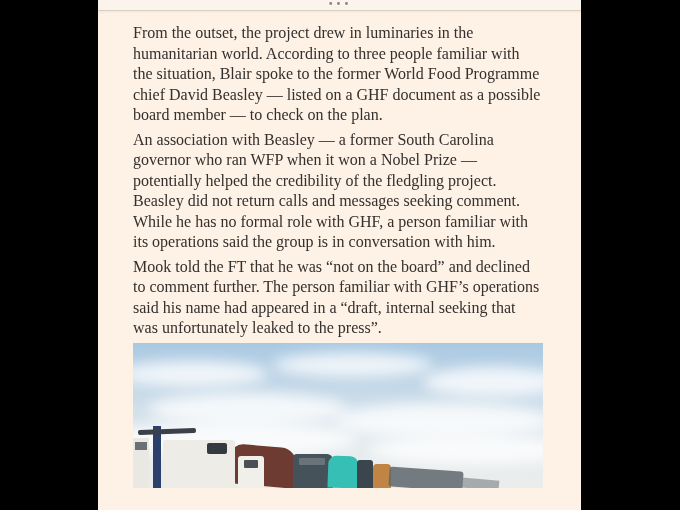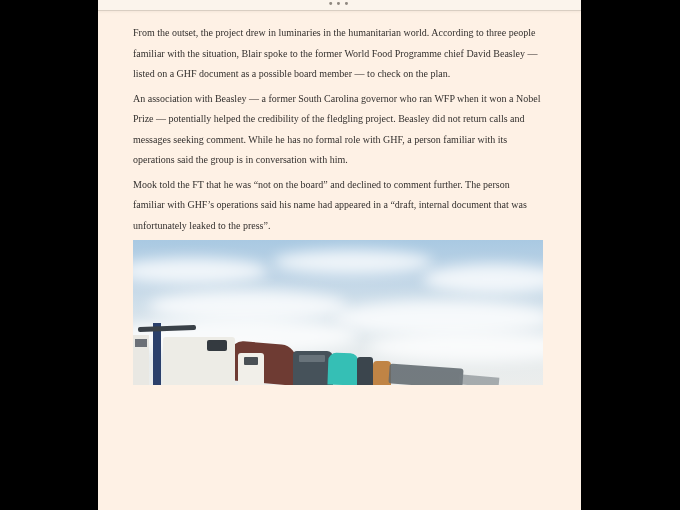--- a/index.html
+++ b/index.html
@@ -40,21 +40,21 @@
     font-size: 10px;
     letter-spacing: 2px;
     line-height: 1;
     font-family: "DejaVu Sans", sans-serif;
     cursor: pointer;
   }
 
   .content { padding: 12px 38px 0 35px; }
   .content p {
     margin: 0 0 4px 0;
-    font-size: 10px;
+    font-size: 16px;
     line-height: 20.5px;
     color: #33302E;
     text-align: left;
   }
 
   figure.photo {
     margin: 4px 0 0 0;
     position: relative;
     width: 410px;
     height: 145px;
@@ -104,21 +104,21 @@
 
   <div class="panel">
 
     <div class="topstrip">
       <span class="dots">•••</span>
     </div>
 
     <div class="content">
       <p>From the outset, the project drew in luminaries in the humanitarian world. According to three people familiar with the situation, Blair spoke to the former World Food Programme chief David Beasley — listed on a GHF document as a possible board member — to check on the plan.</p>
       <p>An association with Beasley — a former South Carolina governor who ran WFP when it won a Nobel Prize — potentially helped the credibility of the fledgling project. Beasley did not return calls and messages seeking comment. While he has no formal role with GHF, a person familiar with its operations said the group is in conversation with him.</p>
-      <p>Mook told the FT that he was “not on the board” and declined to comment further. The person familiar with GHF’s operations said his name had appeared in a “draft, internal document that was unfortunately leaked to the press”.</p>
+      <p>Mook told the FT that he was “not on the board” and declined to comment further. The person familiar with GHF’s operations said his name had appeared in a “draft, internal seeking that was unfortunately leaked to the press”.</p>
 
       <figure class="photo" aria-label="Row of parked aid trucks beneath a hazy blue sky with scattered clouds">
         <div class="cloud c1"></div>
         <div class="cloud c2"></div>
         <div class="cloud c3"></div>
         <div class="cloud c4"></div>
         <div class="cloud c5"></div>
         <div class="cloud c6"></div>
         <div class="cloud c7"></div>
 

